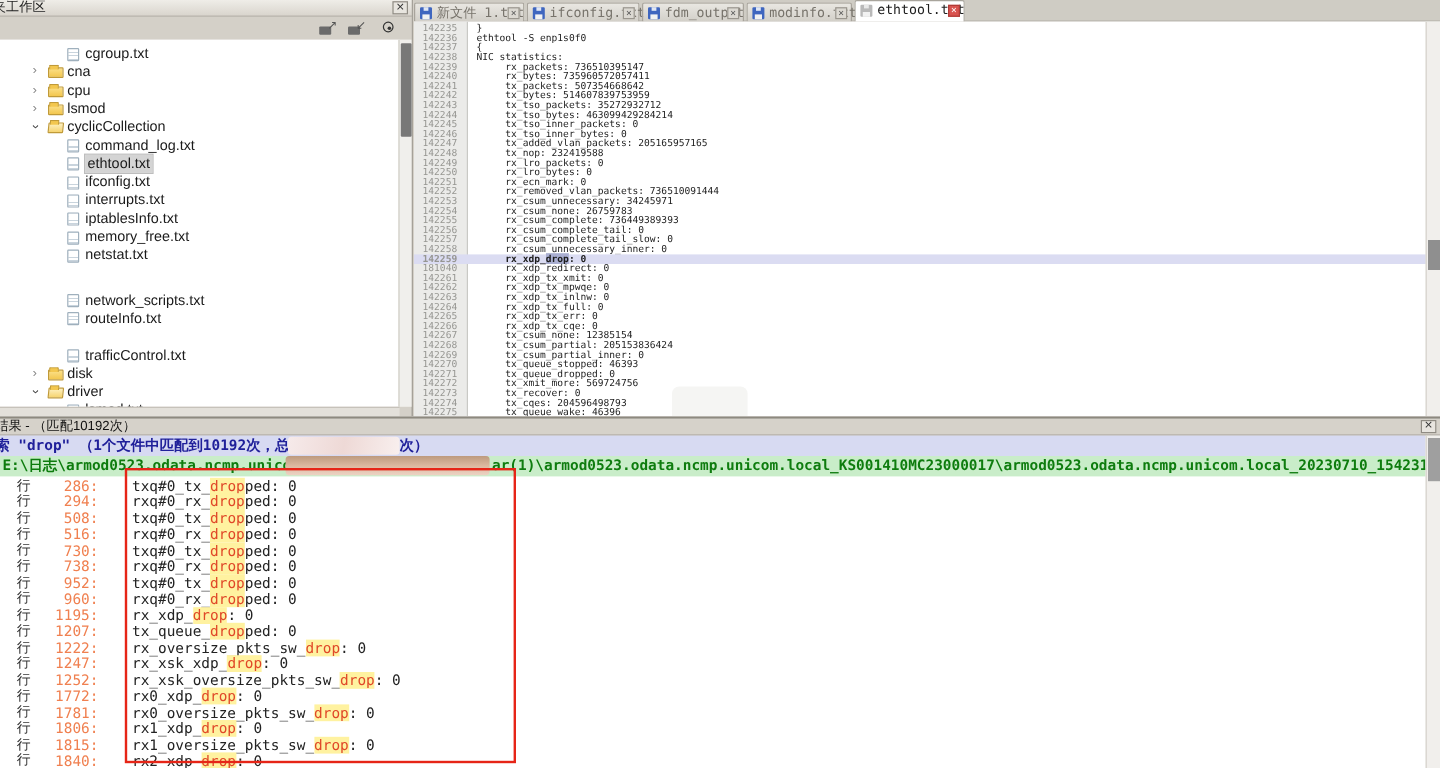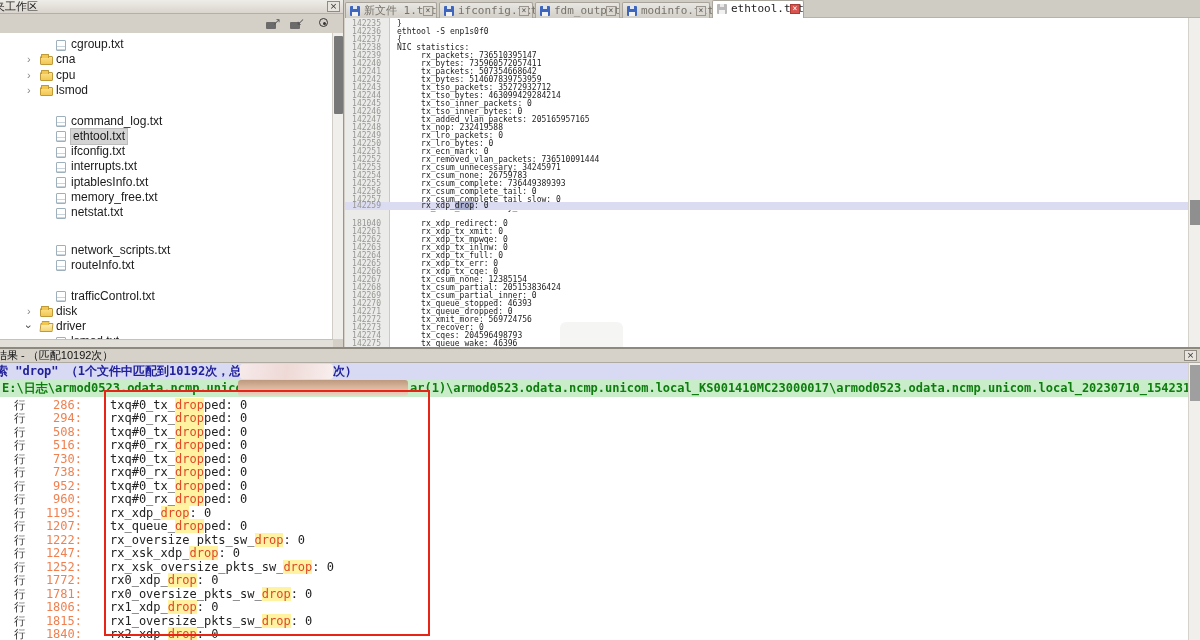--- a/index.html
+++ b/index.html
@@ -121,20 +121,25 @@
         <div class="titem" style="top: 34.6px;">
           <span class="chev" style="left: 27px;">›</span>
           <span class="foldic" style="left: 40px;"></span>
           <span class="tlabel" style="left: 56px;">cpu</span>
         </div>
         <div class="titem" style="top: 49.9px;">
           <span class="chev" style="left: 27px;">›</span>
           <span class="foldic" style="left: 40px;"></span>
           <span class="tlabel" style="left: 56px;">lsmod</span>
         </div>
+        <div class="titem" style="top: 65.2px;">
+          <span class="chev open" style="left: 27px;">›</span>
+          <span class="foldic open" style="left: 40px;"></span>
+          <span class="tlabel" style="left: 56px;">cyclicCollection</span>
+        </div>
         <div class="titem" style="top: 80.5px;">
           <span class="ficon" style="left: 56px;"></span>
           <span class="tlabel" style="left: 71px;">command_log.txt</span>
         </div>
         <div class="titem" style="top: 95.8px;">
           <span class="ficon" style="left: 56px;"></span>
           <span class="tlabel sel" style="left: 71px;">ethtool.txt</span>
         </div>
         <div class="titem" style="top: 111.1px;">
           <span class="ficon" style="left: 56px;"></span>
@@ -237,21 +242,21 @@
           <div class="eline" style="top: 114px;"><span class="lnum">142249</span><span class="ltext">     rx_lro_packets: 0</span></div>
           <div class="eline" style="top: 122px;"><span class="lnum">142250</span><span class="ltext">     rx_lro_bytes: 0</span></div>
           <div class="eline" style="top: 130px;"><span class="lnum">142251</span><span class="ltext">     rx_ecn_mark: 0</span></div>
           <div class="eline" style="top: 138px;"><span class="lnum">142252</span><span class="ltext">     rx_removed_vlan_packets: 736510091444</span></div>
           <div class="eline" style="top: 146px;"><span class="lnum">142253</span><span class="ltext">     rx_csum_unnecessary: 34245971</span></div>
           <div class="eline" style="top: 154px;"><span class="lnum">142254</span><span class="ltext">     rx_csum_none: 26759783</span></div>
           <div class="eline" style="top: 162px;"><span class="lnum">142255</span><span class="ltext">     rx_csum_complete: 736449389393</span></div>
           <div class="eline" style="top: 170px;"><span class="lnum">142256</span><span class="ltext">     rx_csum_complete_tail: 0</span></div>
           <div class="eline" style="top: 178px;"><span class="lnum">142257</span><span class="ltext">     rx_csum_complete_tail_slow: 0</span></div>
           <div class="eline" style="top: 186px;"><span class="lnum">142258</span><span class="ltext">     rx_csum_unnecessary_inner: 0</span></div>
-          <div class="eline cur" style="top: 184px;"><span class="lnum">142259</span><span class="ltext">     rx_xdp_<span class="hl">drop</span>: 0</span></div>
+          <div class="eline cur" style="top: 194px; font-weight: bold;"><span class="lnum">142259</span><span class="ltext">     rx_xdp_<span class="hl">drop</span>: 0</span></div>
           <div class="eline" style="top: 202px;"><span class="lnum">181040</span><span class="ltext">     rx_xdp_redirect: 0</span></div>
           <div class="eline" style="top: 210px;"><span class="lnum">142261</span><span class="ltext">     rx_xdp_tx_xmit: 0</span></div>
           <div class="eline" style="top: 218px;"><span class="lnum">142262</span><span class="ltext">     rx_xdp_tx_mpwqe: 0</span></div>
           <div class="eline" style="top: 226px;"><span class="lnum">142263</span><span class="ltext">     rx_xdp_tx_inlnw: 0</span></div>
           <div class="eline" style="top: 234px;"><span class="lnum">142264</span><span class="ltext">     rx_xdp_tx_full: 0</span></div>
           <div class="eline" style="top: 242px;"><span class="lnum">142265</span><span class="ltext">     rx_xdp_tx_err: 0</span></div>
           <div class="eline" style="top: 250px; padding-left: 48px;"><span class="lnum">142266</span><span class="ltext">     rx_xdp_tx_cqe: 0</span></div>
           <div class="eline" style="top: 258px;"><span class="lnum">142267</span><span class="ltext">     tx_csum_none: 12385154</span></div>
           <div class="eline" style="top: 266px;"><span class="lnum">142268</span><span class="ltext">     tx_csum_partial: 205153836424</span></div>
           <div class="eline" style="top: 274px;"><span class="lnum">142269</span><span class="ltext">     tx_csum_partial_inner: 0</span></div>

